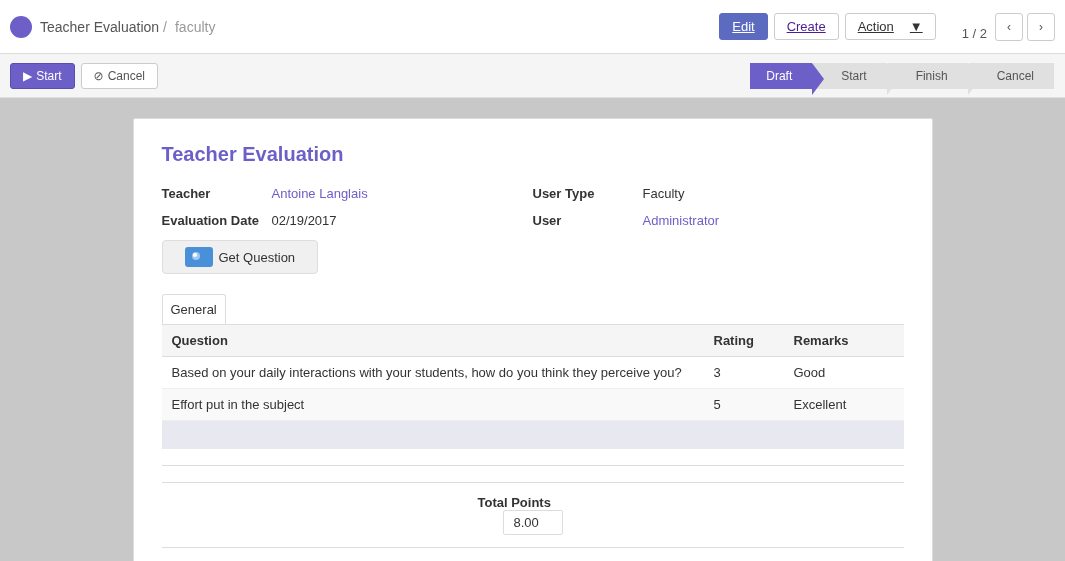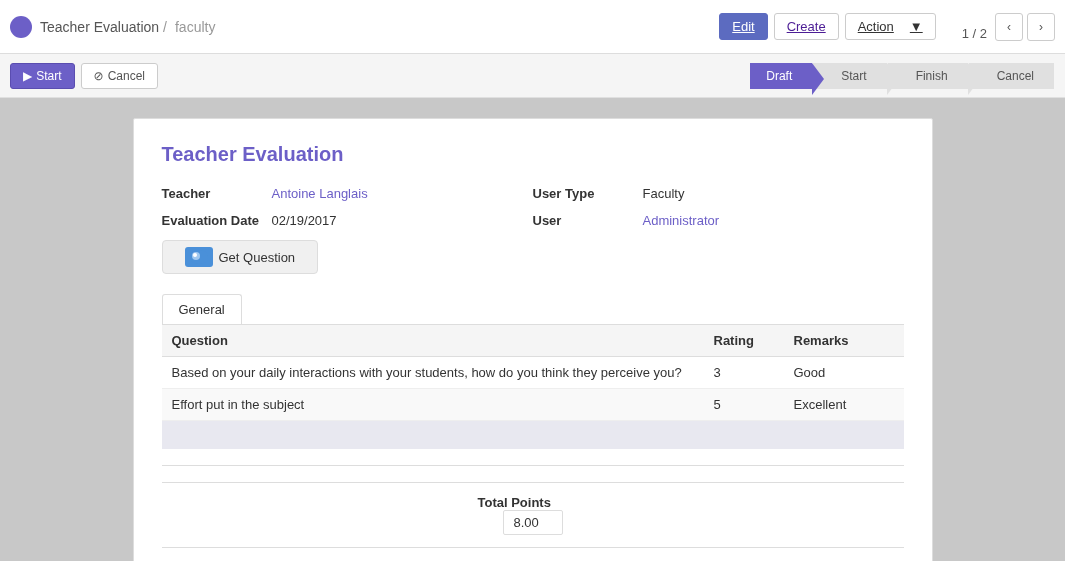--- a/index.html
+++ b/index.html
@@ -238,21 +238,21 @@
     
     .tabs {
       margin-top: 20px;
     }
     .tab-list {
       display: flex;
       border-bottom: 1px solid #ddd;
       margin-bottom: 0;
     }
     .tab {
-      padding: 7px 16px;
+      padding: 7px 8px;
       font-size: 13px;
       color: #555;
       border: 1px solid #ddd;
       border-bottom: none;
       background: #f5f5f5;
       cursor: pointer;
       border-radius: 3px 3px 0 0;
       margin-right: 8px;
     }
     .tab.active {

